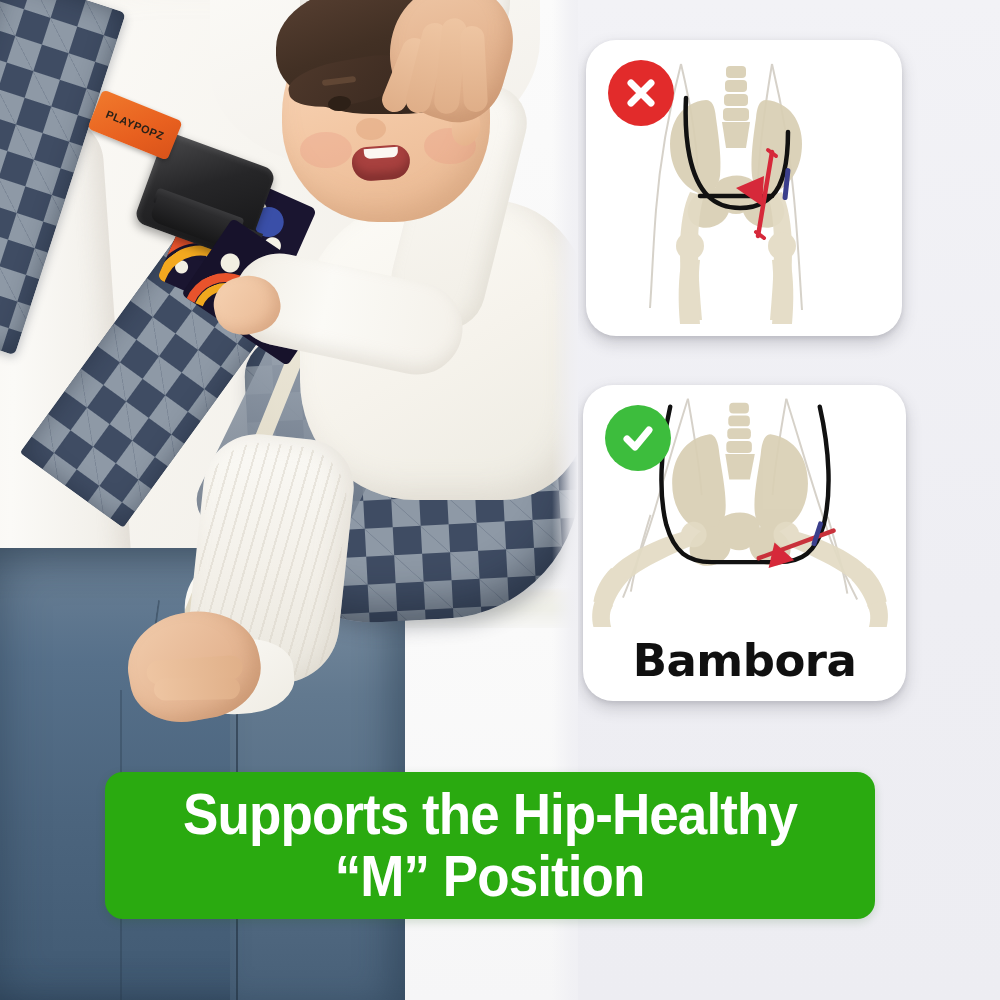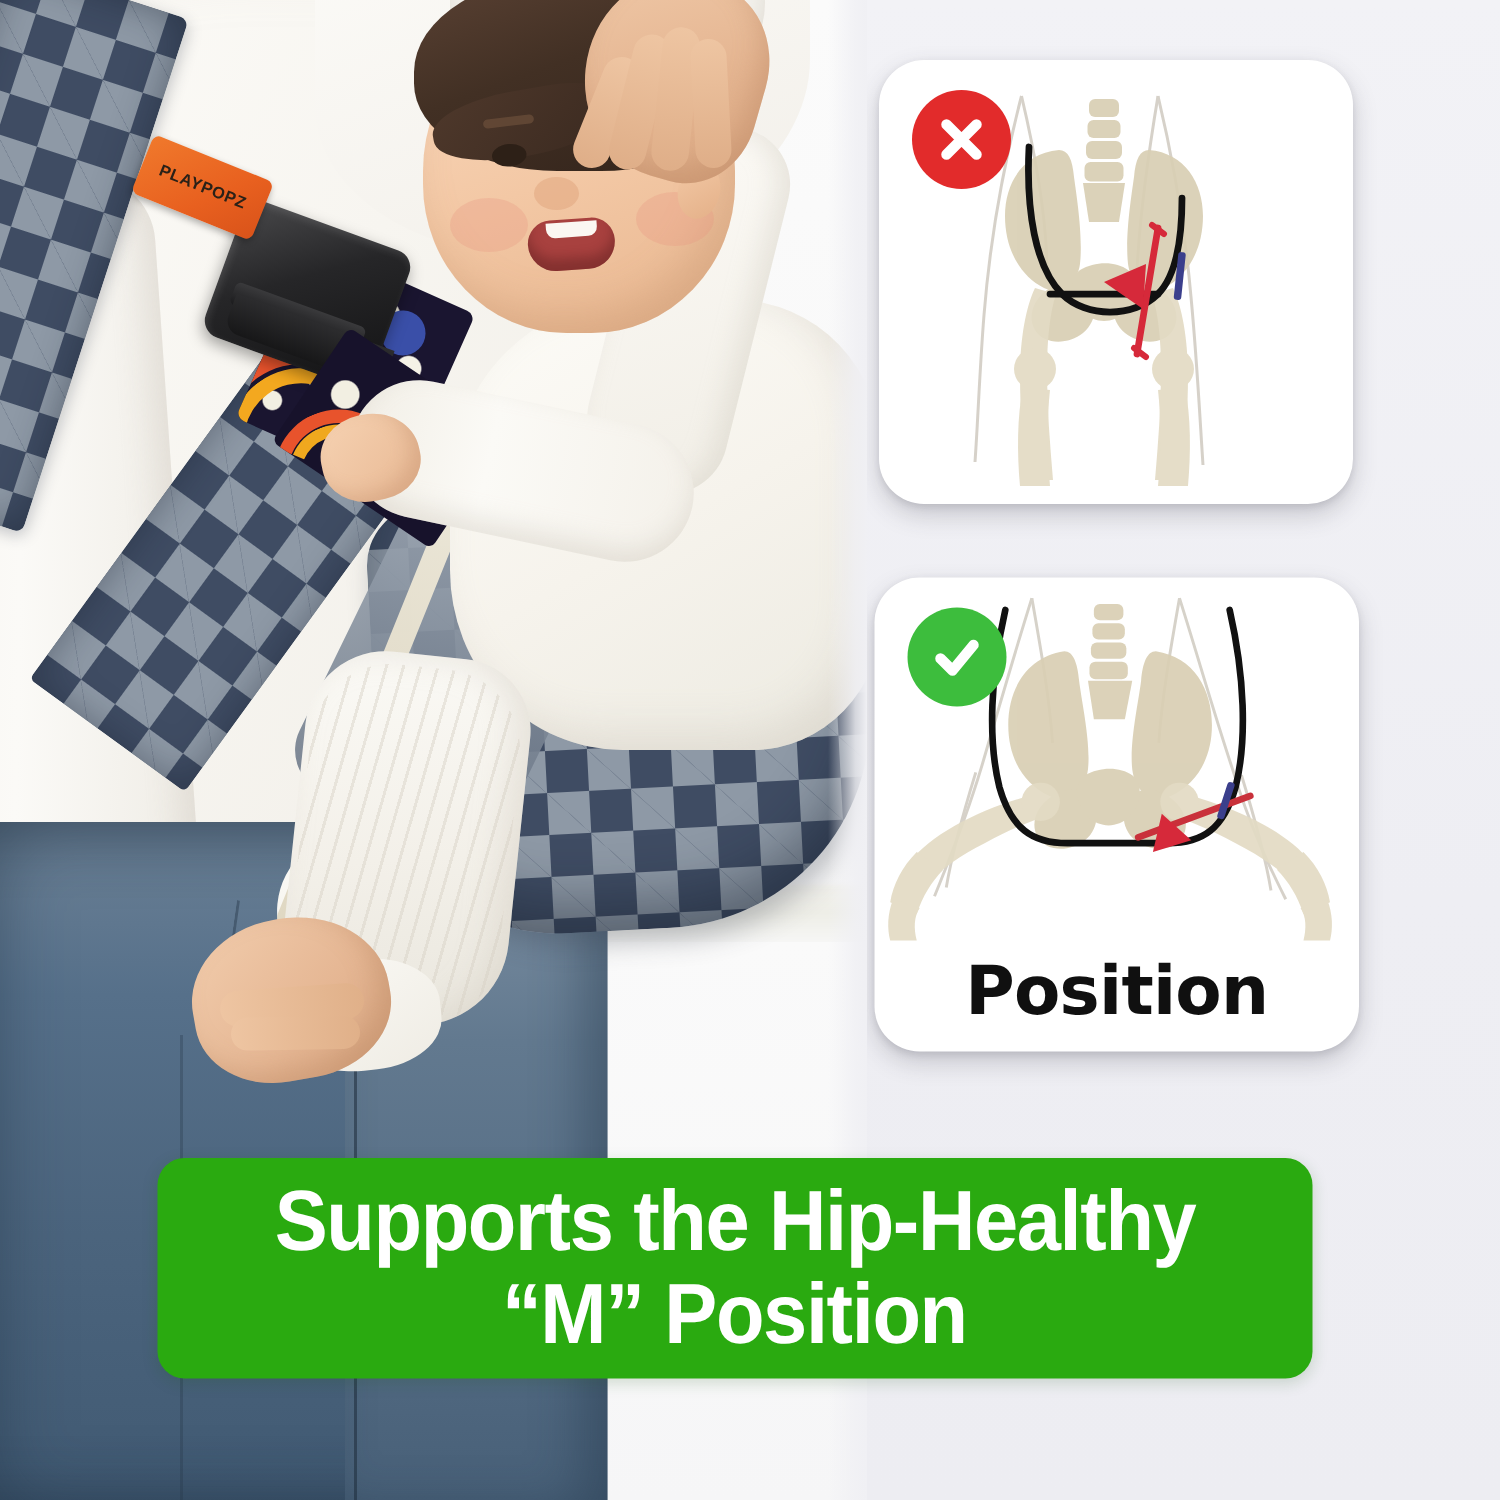--- a/index.html
+++ b/index.html
@@ -555,21 +555,21 @@
         <rect x="233" y="138" width="5" height="26" rx="2" fill="#3b3f8c" transform="rotate(18 235 151)"></rect>
       </svg>
     </div>
 
     <div class="badge" style="background:#3dbd3d;">
       <svg width="38" height="38" viewBox="0 0 38 38" aria-hidden="true">
         <path d="M8 20 L16 28 L30 11" fill="none" stroke="#ffffff" stroke-width="7" stroke-linecap="round" stroke-linejoin="round"></path>
       </svg>
     </div>
 
-    <div class="card-label">Position</div>
+    <div class="card-label">Bambora</div>
   </div>
 
   <div class="banner">
     <div class="banner-line banner-l1">Supports the Hip-Healthy</div>
     <div class="banner-line banner-l2">“M” Position</div>
   </div>
 
 </div>
 
 </body></html>

